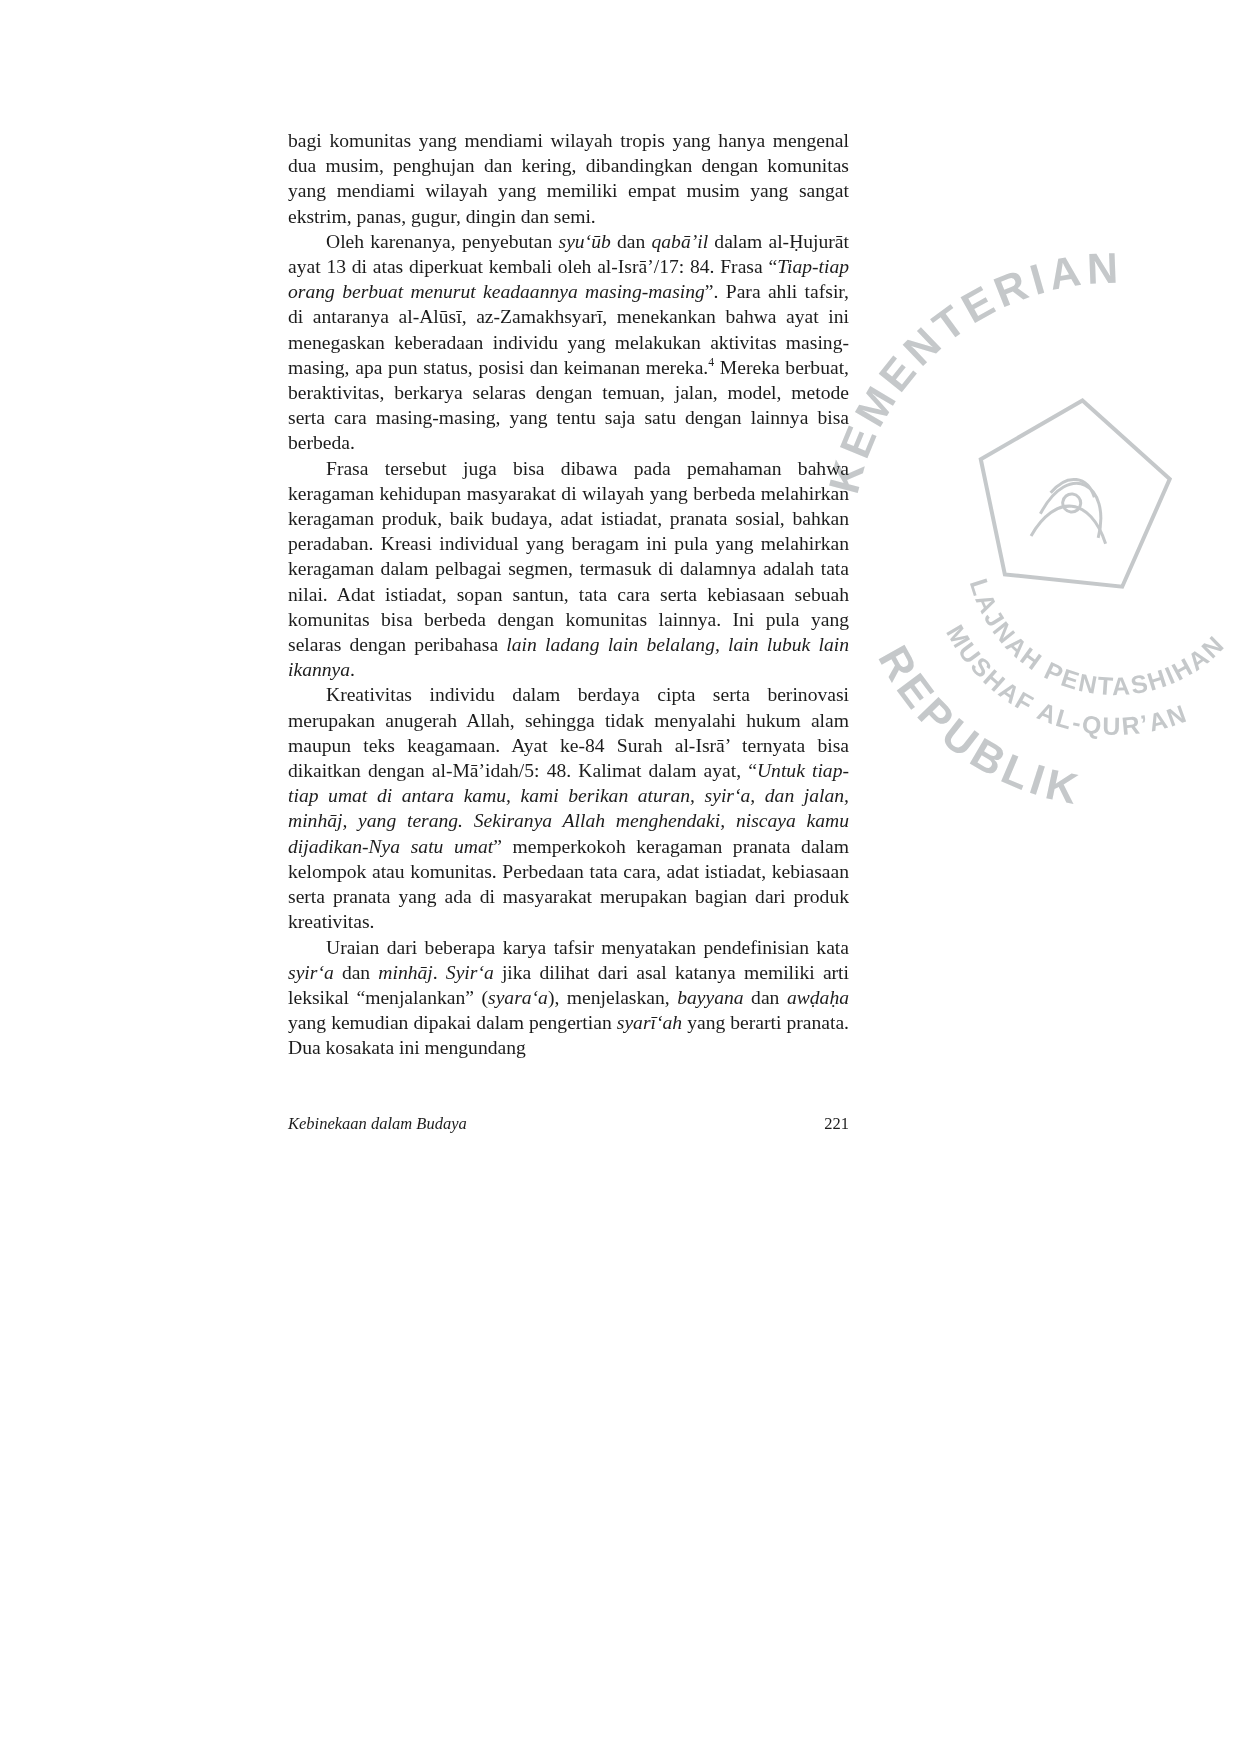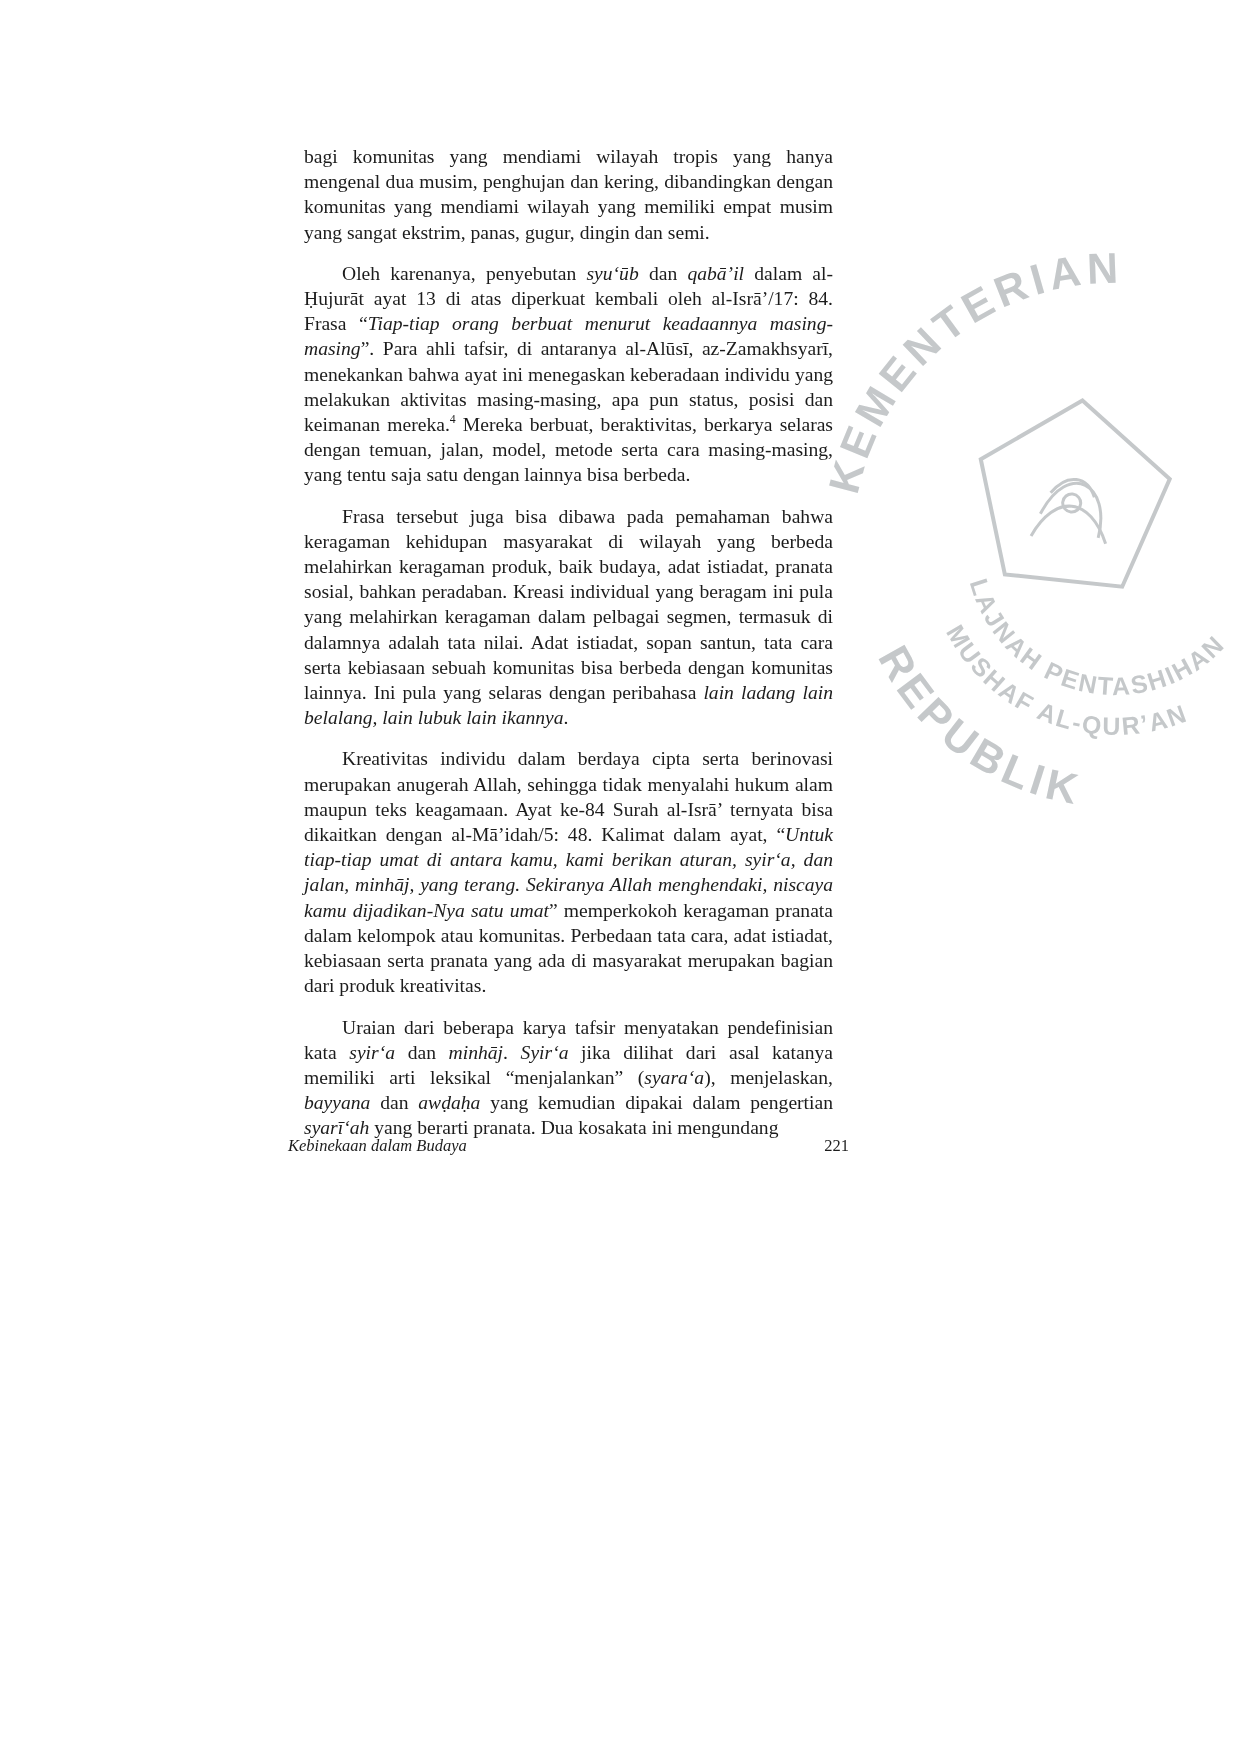--- a/index.html
+++ b/index.html
@@ -30,40 +30,40 @@
     position: absolute;
     left: 288px;
     top: 128px;
     width: 561px;
     font-size: 19.6px;
     line-height: 25.2px;
     text-align: justify;
     hyphens: manual;
     -webkit-hyphens: manual;
   }
-  .text-block p { margin: 16px; }
+  .text-block p { margin: 0; }
   .text-block p.indent { text-indent: 38px; }
   .text-block em { }
   .text-block sup {
     font-size: 0.6em;
     vertical-align: super;
     line-height: 0;
   }
   .footer {
     position: absolute;
     left: 288px;
     top: 1114px;
     width: 561px;
     display: flex;
     justify-content: space-between;
     align-items: flex-end;
     font-size: 16.5px;
   }
   .footer .book { font-style: italic; }
-  .footer .pagenum { font-style: normal; margin-top: 22px; }
+  .footer .pagenum { font-style: normal; }
 </style>
 </head>
 <body>
 
 <div class="page">
 
   <svg class="watermark" viewBox="0 0 430 610" aria-hidden="true">
     <defs>
       <path id="arc-outer-top" d="M 43 300 A 262 262 0 0 1 567 300"></path>
       <path id="arc-outer-bottom" d="M 43 300 A 262 262 0 0 0 567 300"></path>

